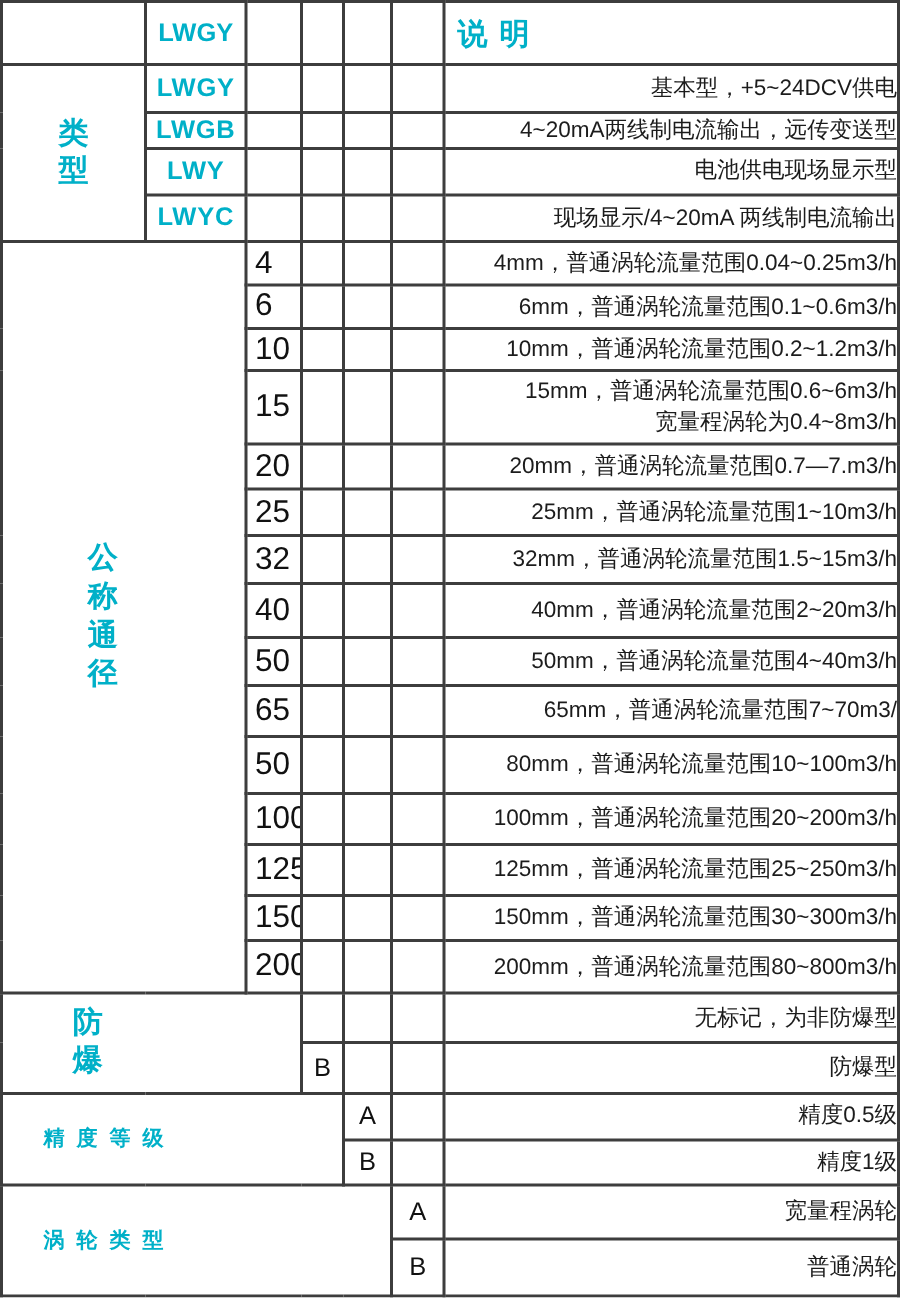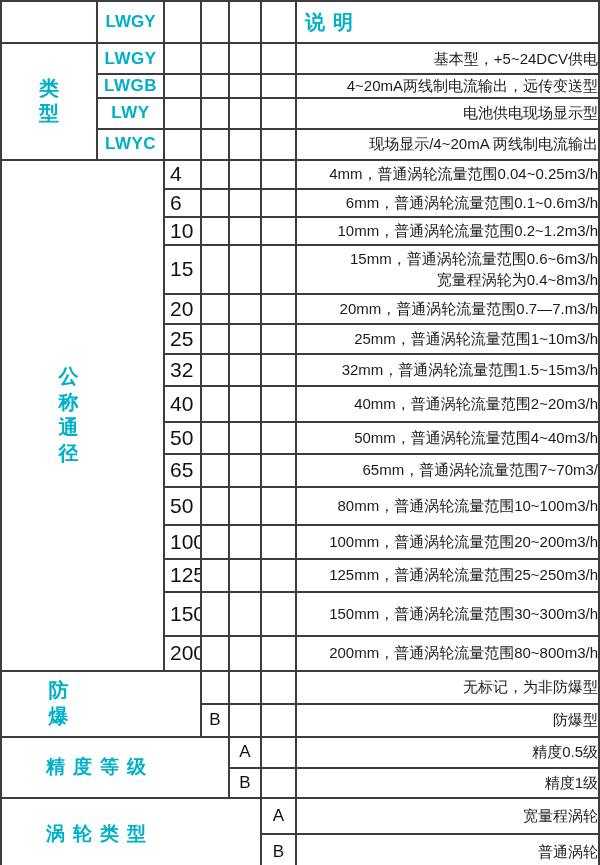--- a/index.html
+++ b/index.html
@@ -30,21 +30,21 @@
   }
   
   td.cat{color:var(--accent);font-weight:bold;font-size:20px;}
   .vstack{
     display:inline-block;width:1.25em;line-height:1.28;
     word-break:break-all;text-align:center;vertical-align:middle;
   }
   td.cat-type{text-align:center;}
   td.cat-dia{text-align:left;padding-left:54px;}
   td.cat-fb{text-align:left;padding-left:44px;border-radius:22px;}
-  td.cat-h{letter-spacing:8px;padding-left:44px;font-size:19px;margin-top:16px;}
+  td.cat-h{letter-spacing:8px;padding-left:27px;font-size:14px;margin-top:16px;}
   
   td.code{
     color:var(--accent);font-weight:bold;font-size:17px;
     text-align:center;letter-spacing:0.5px;
   }
   
   td.num{font-size:21px;color:#111;text-align:left;padding-left:5px;}
   
   td.letter{font-size:17px;color:#111;text-align:center;}
   
@@ -202,21 +202,21 @@
     <td></td>
     <td class="desc">100mm，普通涡轮流量范围20~200m3/h</td>
   </tr>
   <tr style="height:33px">
     <td class="num">125</td>
     <td></td>
     <td></td>
     <td></td>
     <td class="desc">125mm，普通涡轮流量范围25~250m3/h</td>
   </tr>
-  <tr style="height:44px">
+  <tr style="height:30px">
     <td class="num">150</td>
     <td></td>
     <td></td>
     <td></td>
     <td class="desc">150mm，普通涡轮流量范围30~300m3/h</td>
   </tr>
   <tr style="height:35px">
     <td class="num">200</td>
     <td></td>
     <td></td>

